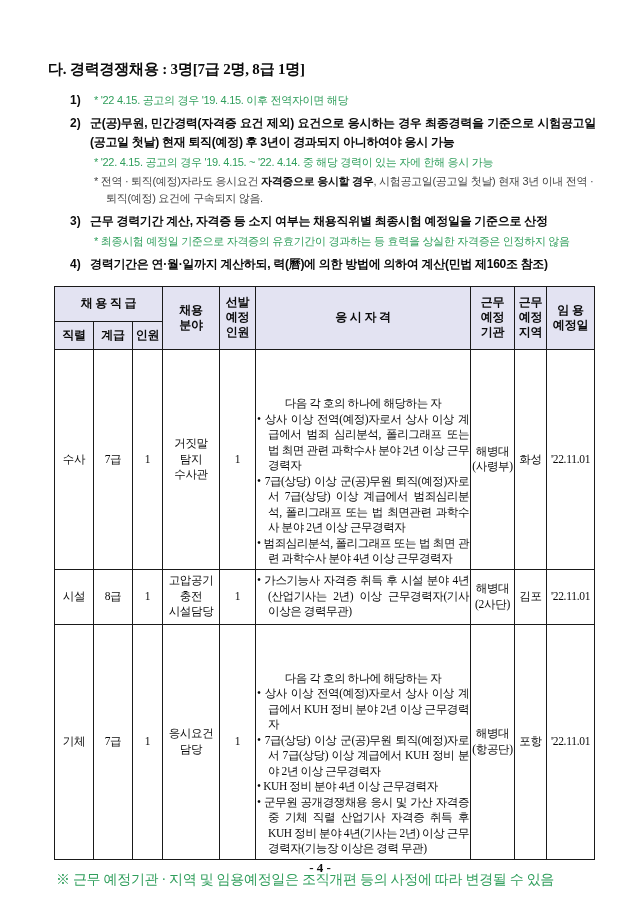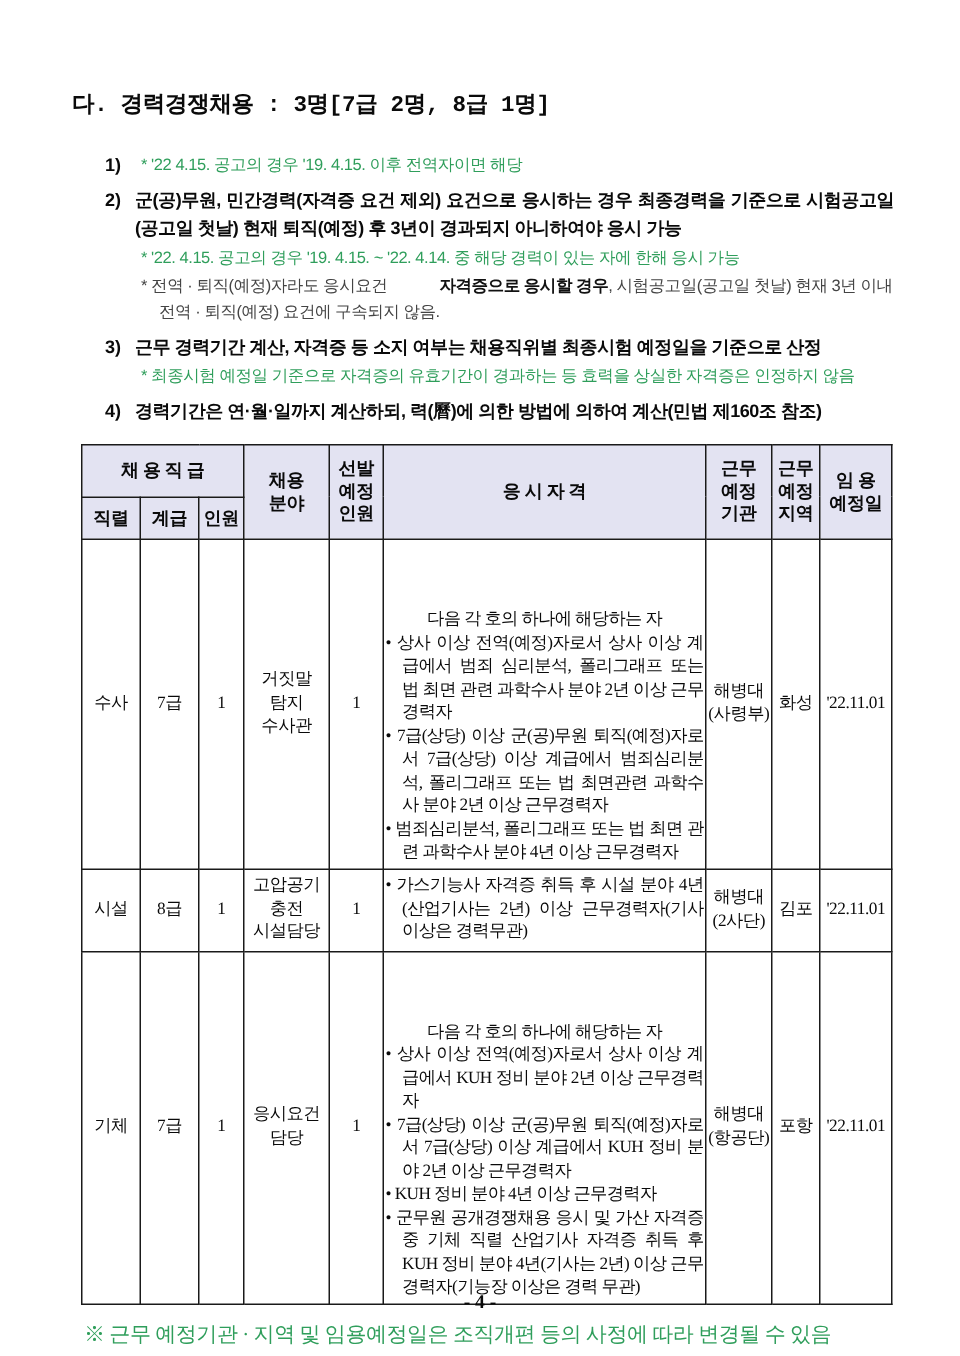--- a/index.html
+++ b/index.html
@@ -15,23 +15,23 @@
     position:relative;
     width:640px;height:904px;
     background:#ffffff;
     overflow:hidden;
     font-family:"Liberation Serif", serif;
     color:var(--ink);
     padding:60px 44px 0 48px;
   }
   
   .doc-title{
-    font-family:Liberation Mono, monospace;
+    font-family:Liberation Serif, serif;
     font-weight:bold;font-size:15px;letter-spacing:-0.2px;
-    margin-bottom:22px;white-space:nowrap;
+    margin-bottom:12px;white-space:nowrap;
   }
   .items{margin-left:22px;}
   .item{display:flex;margin-bottom:3px;}
   .item-num{
     font-family:"Liberation Sans", sans-serif;font-weight:bold;
     font-size:12px;width:20px;flex:0 0 20px;line-height:1.62;
   }
   .item-body{flex:1;}
   .item-text{
     font-family:"Liberation Sans", sans-serif;font-weight:bold;
@@ -39,21 +39,21 @@
     text-align:justify;
   }
   .note{
     font-family:"Liberation Sans", sans-serif;
     font-size:11px;line-height:1.55;letter-spacing:-0.3px;
     margin:1px 0 2px 4px;
     padding-left:12px;text-indent:-12px;
   }
   .note.green{color:var(--green);}
   .note.gray{color:var(--gray-note);}
-  .note b{color:#111;margin-left:32px;}
+  .note b{color:#111;}
   
   table.recruit{
     border-collapse:collapse;table-layout:fixed;
     width:540px;margin:12px 0 0 6px;
   }
   table.recruit th, table.recruit td{
     border:1px solid var(--line);
     vertical-align:middle;
   }
   table.recruit th{

